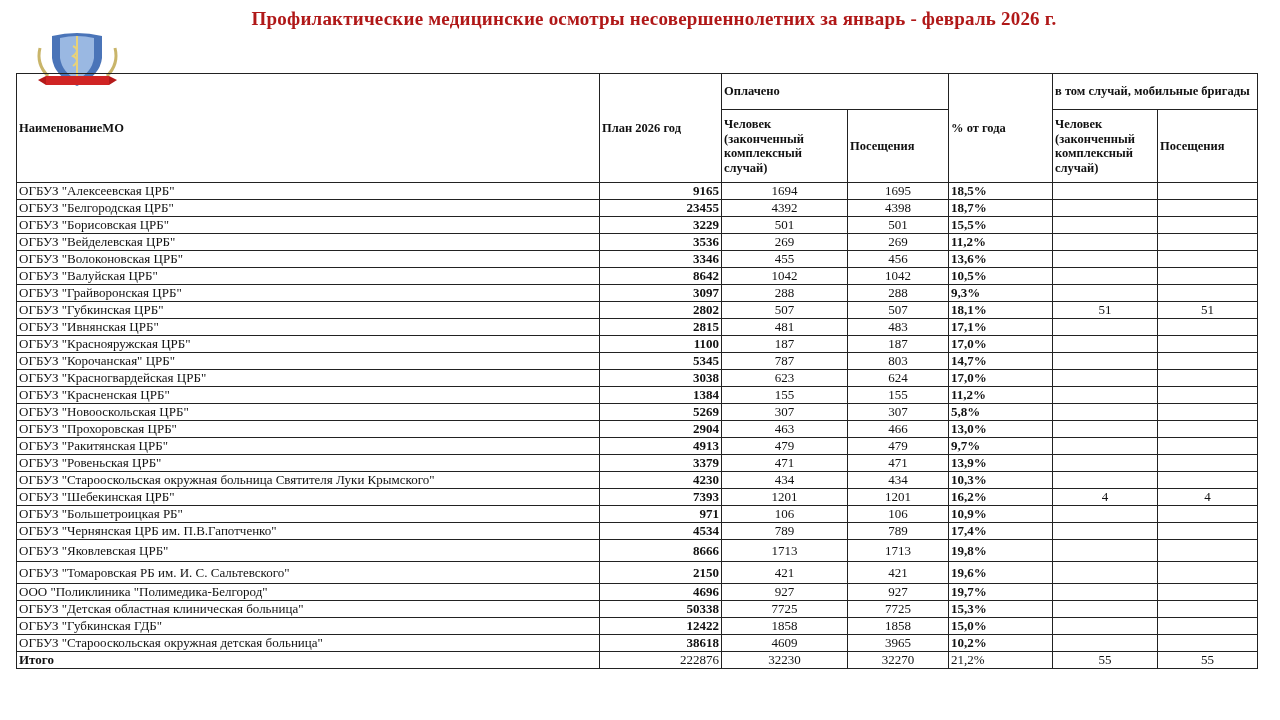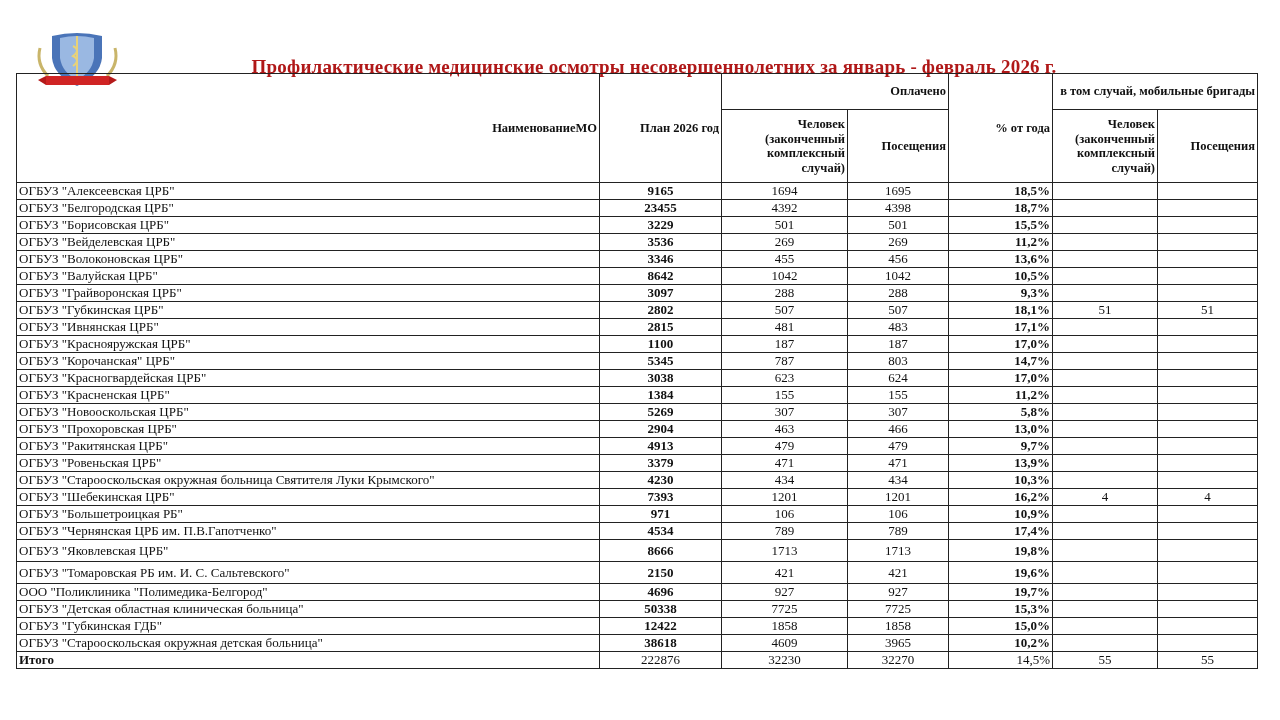--- a/index.html
+++ b/index.html
@@ -1,25 +1,25 @@
 <!DOCTYPE html>
 <html><head>
 <meta charset="utf-8">
 <style>
   html, body { margin: 0; padding: 0; background: #ffffff; }
   body { width: 1280px; height: 720px; position: relative; overflow: hidden; font-family: "Liberation Serif", serif; color: #111; }
-  .title { position: absolute; left: 0; top: 8px; width: 1280px; text-align: center; color: #b01818; font-weight: bold; font-size: 19px; letter-spacing: 0.2px; padding-left: 28px; box-sizing: border-box; margin-top: 48px; }
+  .title { position: absolute; left: 0; top: 8px; width: 1280px; text-align: center; color: #b01818; font-weight: bold; font-size: 19px; letter-spacing: 0.2px; padding-left: 28px; box-sizing: border-box; }
   .logo { position: absolute; left: 30px; top: 28px; width: 95px; height: 62px; }
   table.report { position: absolute; left: 16px; top: 73px; border-collapse: collapse; table-layout: fixed; width: 1241px; }
   table.report td, table.report th { border: 1px solid #222; padding: 0 2px; font-size: 13px; line-height: 16px; height: 16px; white-space: nowrap; overflow: hidden; }
-  table.report th { font-weight: bold; font-size: 12.5px; line-height: 14.5px; white-space: normal; text-align: right; vertical-align: middle; }
+  table.report th { font-weight: bold; font-size: 12.5px; line-height: 14.5px; white-space: normal; text-align: left; vertical-align: middle; }
   td.name { text-align: left; padding-left: 1px; }
-  td.plan { text-align: center; font-weight: bold; }
+  td.plan { text-align: right; font-weight: bold; }
   td.num { text-align: center; }
-  td.pct { text-align: right; font-weight: bold; }
+  td.pct { text-align: left; font-weight: bold; }
   tr.total td { font-weight: normal; }
   tr.tall td { height: 21px; }
   tr.total td.name { font-weight: bold; }
 </style>
 </head>
 <body>
 
 <div class="title">Профилактические медицинские осмотры несовершеннолетних  за январь - февраль  2026 г.</div>
 
 <div class="logo">
@@ -302,18 +302,18 @@
         <td class="num">3965</td>
         <td class="pct">10,2%</td>
         <td class="num"></td>
         <td class="num"></td>
       </tr>
       <tr class="total">
         <td class="name">Итого</td>
         <td class="plan">222876</td>
         <td class="num">32230</td>
         <td class="num">32270</td>
-        <td class="pct">14,5%</td>
+        <td class="pct">21,2%</td>
         <td class="num">55</td>
         <td class="num">55</td>
       </tr>
     </tbody>
 </table>
 
 </body></html>

